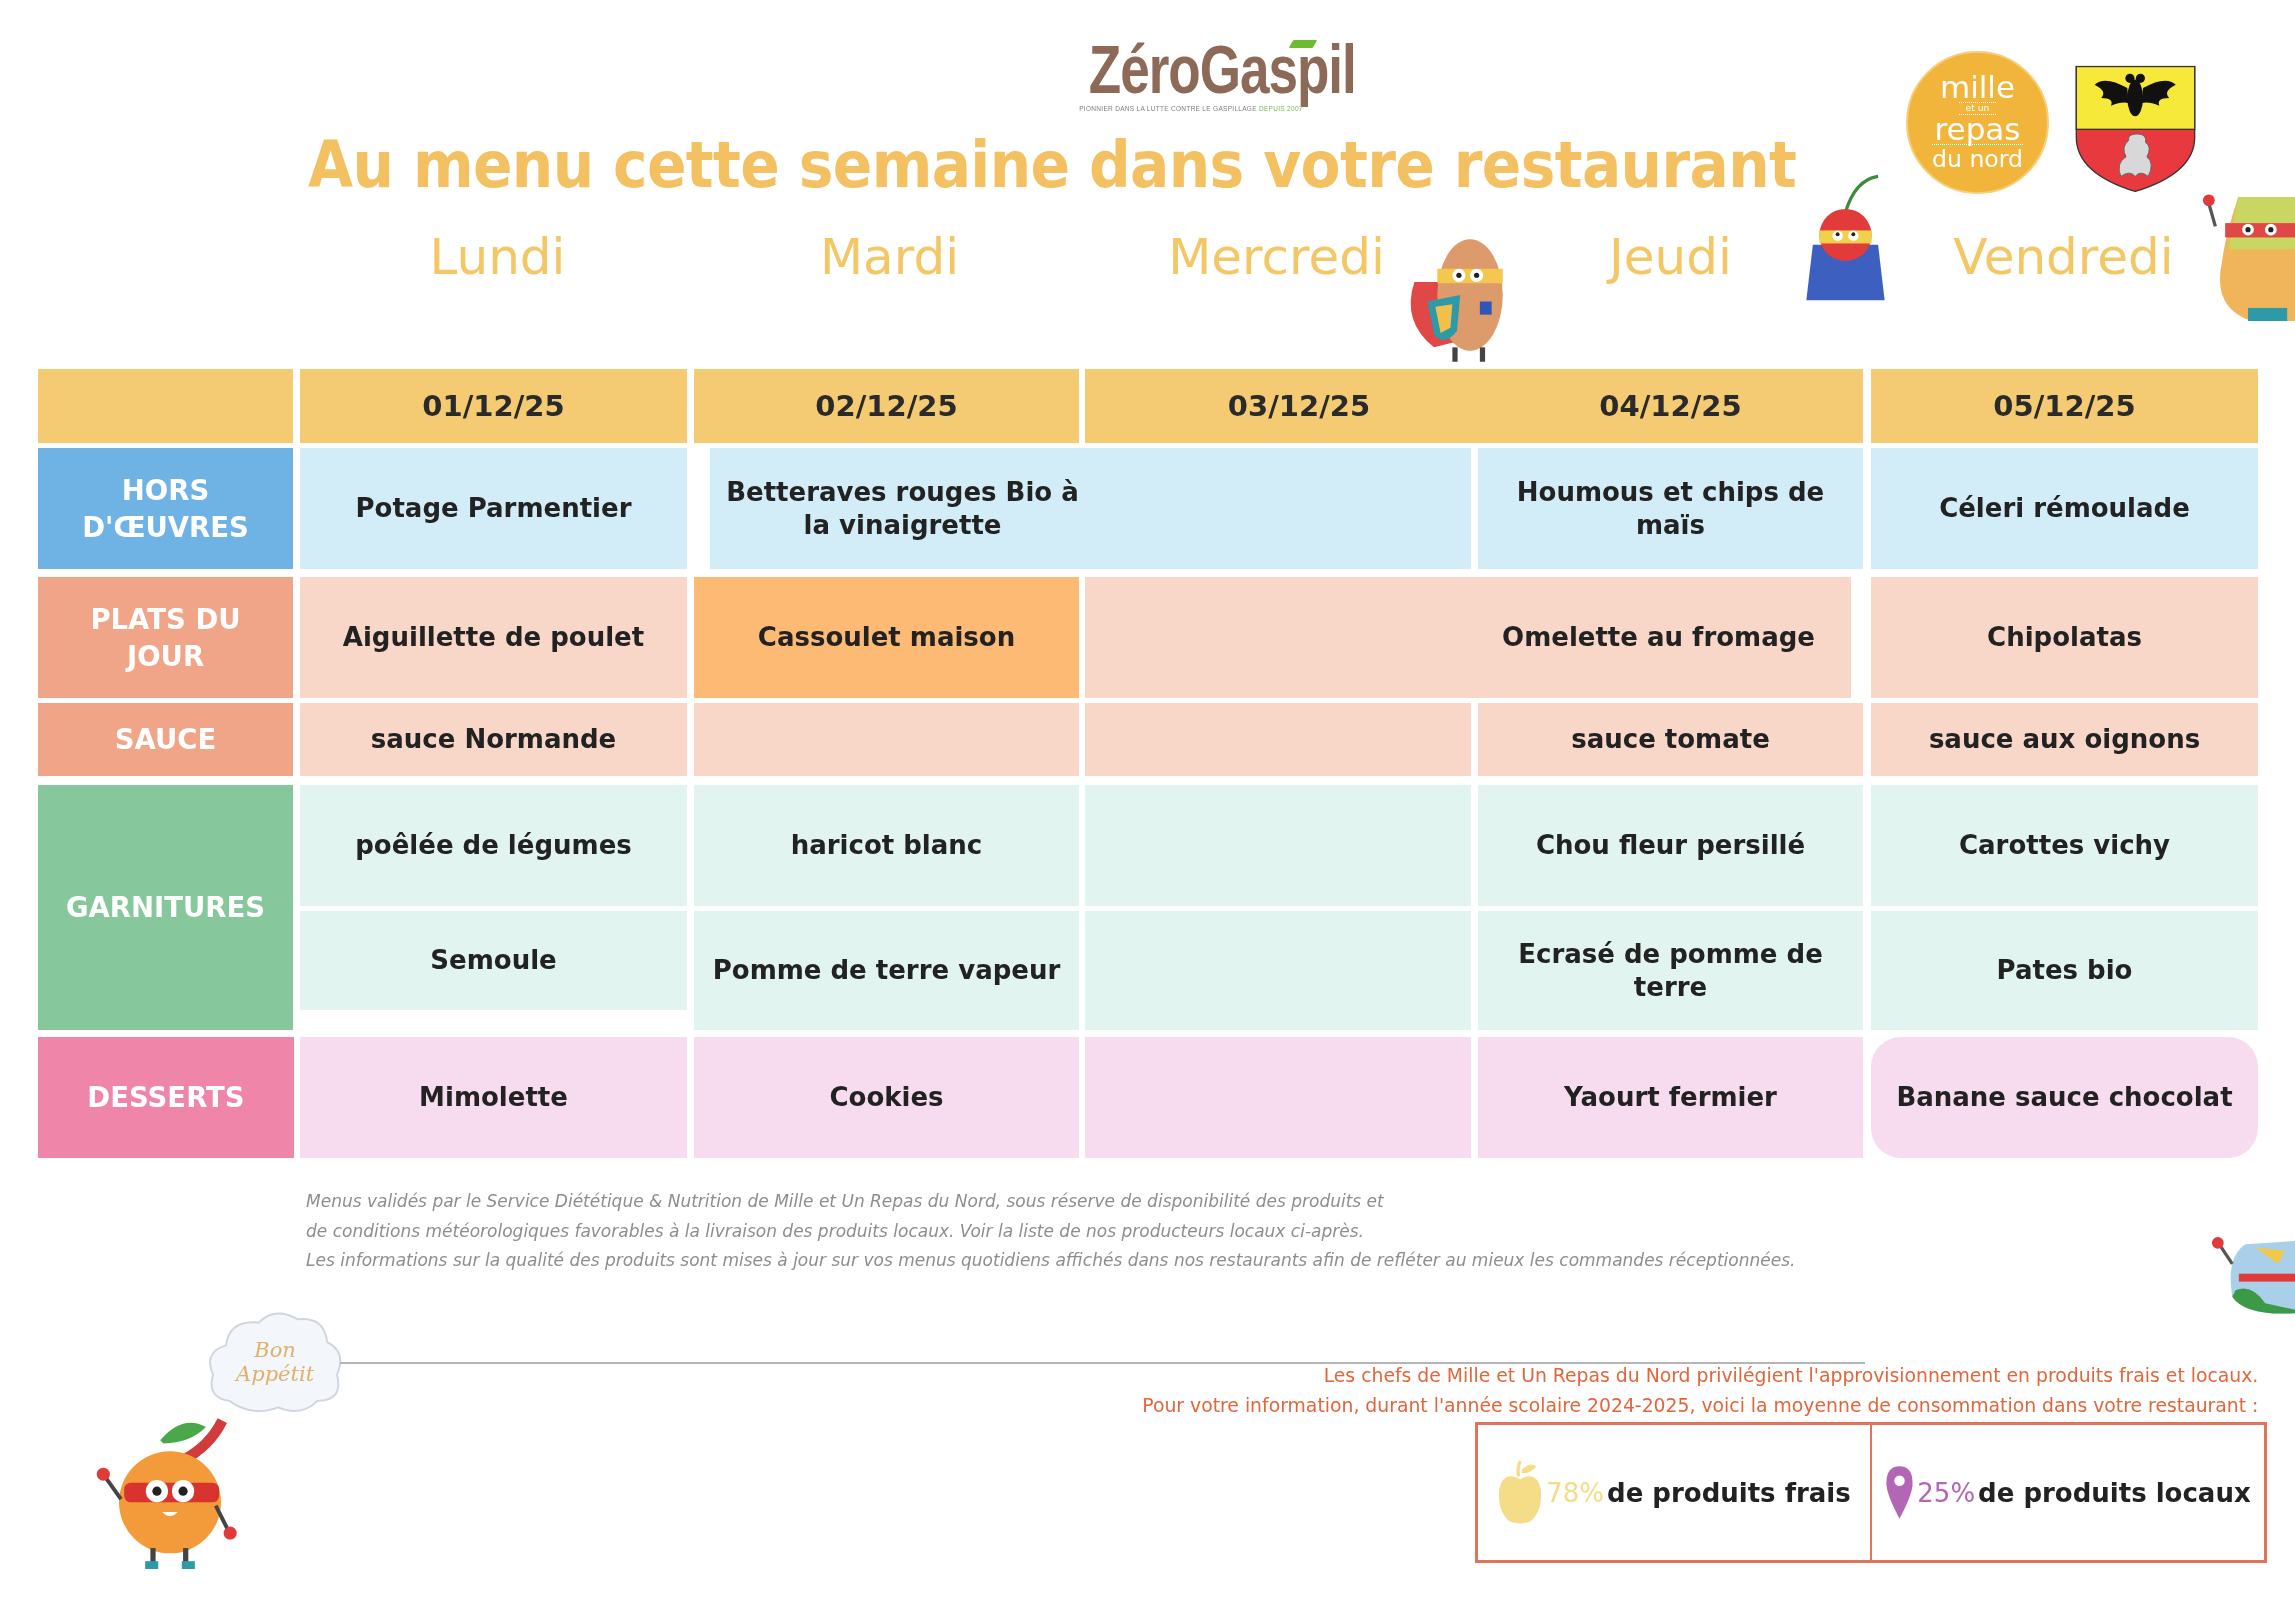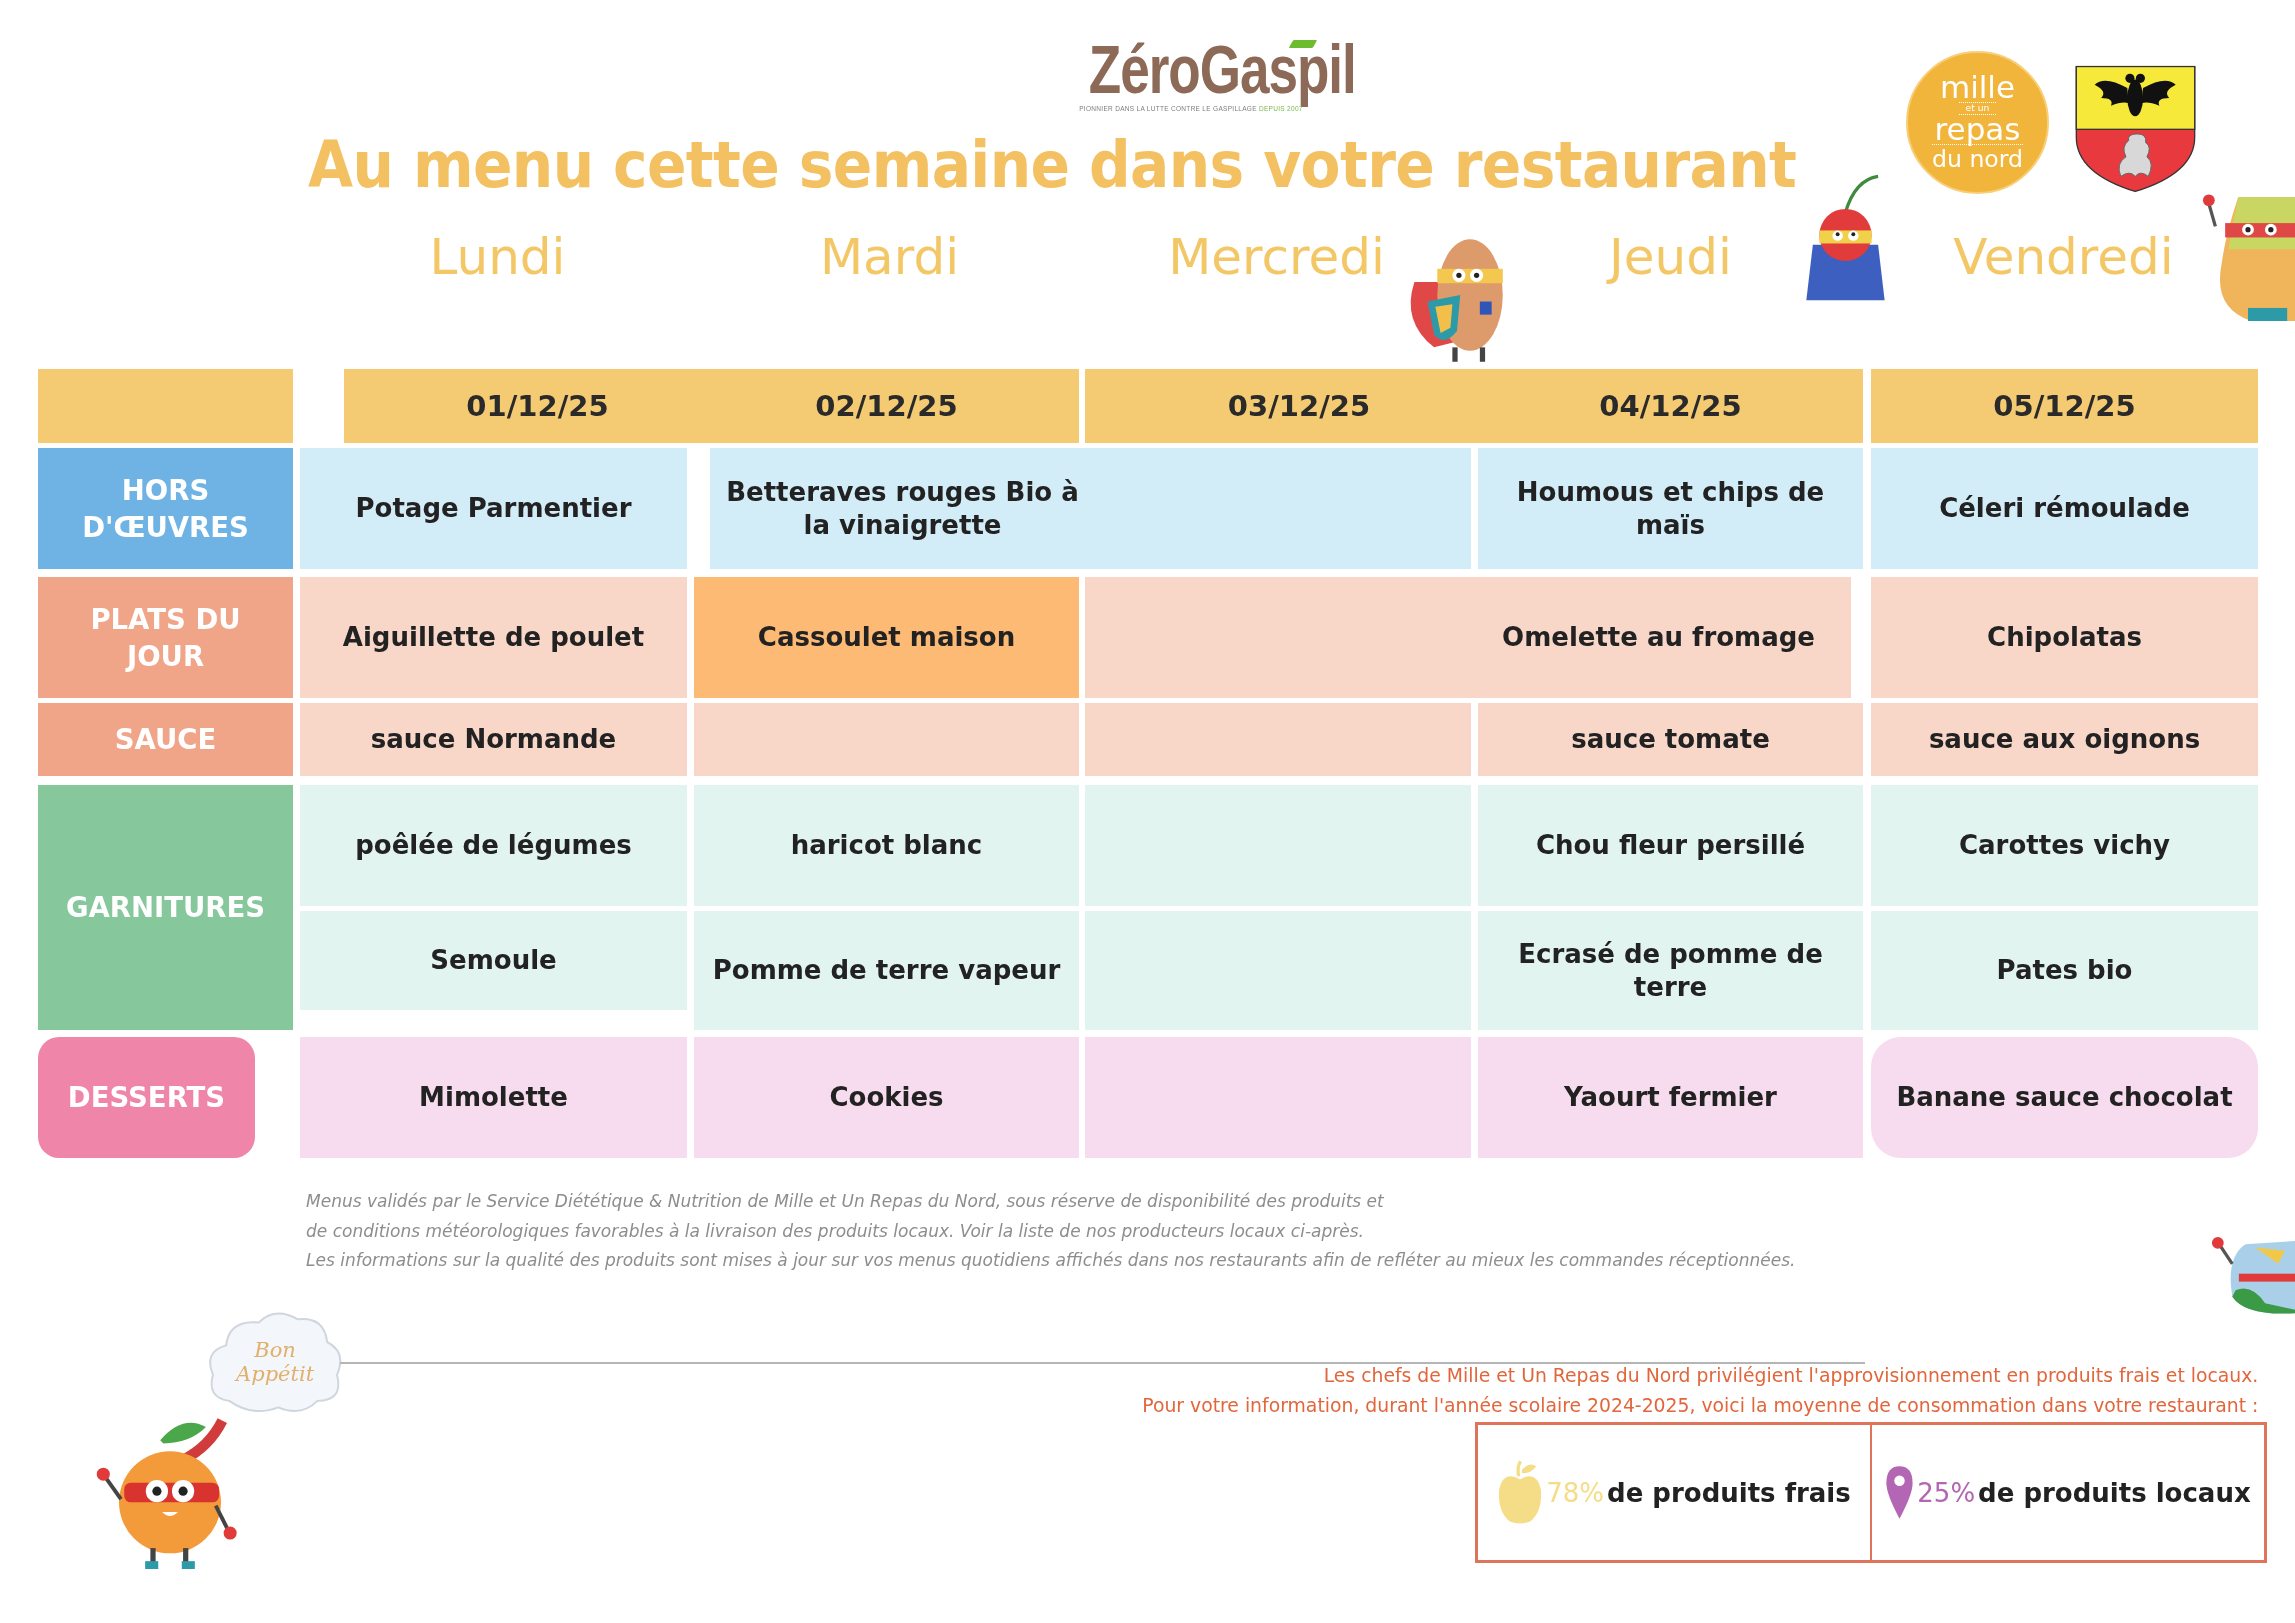--- a/index.html
+++ b/index.html
@@ -171,21 +171,21 @@
   <circle cx="95" cy="80" r="4" fill="#222"></circle>
     <circle cx="130" cy="80" r="4" fill="#222"></circle>
   <path d="M45 75 L35 40" stroke="#555" stroke-width="5"></path>
     <circle cx="35" cy="35" r="9" fill="#e03a3a"></circle>
   <rect x="95" y="200" width="60" height="20" fill="#2d9aa8"></rect>
 </svg>
 
 <div class="abs menu-table">
 
   <div class="cell" style="left:0; top:0; width:255px; height:74px; background:#f4cb72;"></div>
-  <div class="cell date" style="left:262px; top:0; width:387px; height:74px; background:#f4cb72;margin-left:44px;">01/12/25</div>
+  <div class="cell date" style="left:262px; top:0; width:387px; height:74px; background:#f4cb72;">01/12/25</div>
   <div class="cell date" style="left:656px; top:0; width:385px; height:74px; background:#f4cb72;">02/12/25</div>
   <div class="cell date" style="left:1047px; top:0; width:428px; height:74px; background:#f4cb72;">03/12/25</div>
   <div class="cell date" style="left:1440px; top:0; width:385px; height:74px; background:#f4cb72;">04/12/25</div>
   <div class="cell date" style="left:1833px; top:0; width:387px; height:74px; background:#f4cb72;">05/12/25</div>
 
   <div class="cell cat" style="left:0; top:79px; width:255px; height:121px; background:#6fb3e4; padding:0 39px;">HORS D'ŒUVRES</div>
   <div class="cell" style="left:262px; top:79px; width:387px; height:121px; background:#d2ecf8;">Potage Parmentier</div>
   <div class="cell" style="left:672px; top:79px; width:385px; height:121px; background:#d2ecf8;">Betteraves rouges Bio à la vinaigrette</div>
   <div class="cell" style="left:1047px; top:79px; width:386px; height:121px; background:#d2ecf8;"></div>
   <div class="cell" style="left:1440px; top:79px; width:385px; height:121px; background:#d2ecf8;">Houmous et chips de maïs</div>
@@ -211,21 +211,21 @@
   <div class="cell" style="left:1047px; top:416px; width:386px; height:121px; background:#e2f4f0;"></div>
   <div class="cell" style="left:1440px; top:416px; width:385px; height:121px; background:#e2f4f0;">Chou fleur persillé</div>
   <div class="cell" style="left:1833px; top:416px; width:387px; height:121px; background:#e2f4f0;">Carottes vichy</div>
 
   <div class="cell" style="left:262px; top:542px; width:387px; height:99px; background:#e2f4f0;">Semoule</div>
   <div class="cell" style="left:656px; top:542px; width:385px; height:119px; background:#e2f4f0;">Pomme de terre vapeur</div>
   <div class="cell" style="left:1047px; top:542px; width:386px; height:119px; background:#e2f4f0;"></div>
   <div class="cell" style="left:1440px; top:542px; width:385px; height:119px; background:#e2f4f0;">Ecrasé de pomme de terre</div>
   <div class="cell" style="left:1833px; top:542px; width:387px; height:119px; background:#e2f4f0;">Pates bio</div>
 
-  <div class="cell cat" style="left:0; top:668px; width:217px; height:121px; background:#ef86aa;border-radius:21px;">DESSERTS</div>
+  <div class="cell cat" style="left:0; top:668px; width:256px; height:121px; background:#ef86aa;">DESSERTS</div>
   <div class="cell" style="left:262px; top:668px; width:387px; height:121px; background:#f6dcee;">Mimolette</div>
   <div class="cell" style="left:656px; top:668px; width:385px; height:121px; background:#f6dcee;">Cookies</div>
   <div class="cell" style="left:1047px; top:668px; width:386px; height:121px; background:#f6dcee;"></div>
   <div class="cell" style="left:1440px; top:668px; width:385px; height:121px; background:#f6dcee;">Yaourt fermier</div>
   <div class="cell" style="left:1833px; top:668px; width:387px; height:121px; background:#f6dcee;border-radius:30px;">Banane sauce chocolat</div>
 </div>
 
 <div class="abs disclaimer">
   <div>Menus validés par le Service Diététique &amp; Nutrition de Mille et Un Repas du Nord, sous réserve de disponibilité des produits et</div>
   <div>de conditions météorologiques favorables à la livraison des produits locaux. Voir la liste de nos producteurs locaux ci-après.</div>

